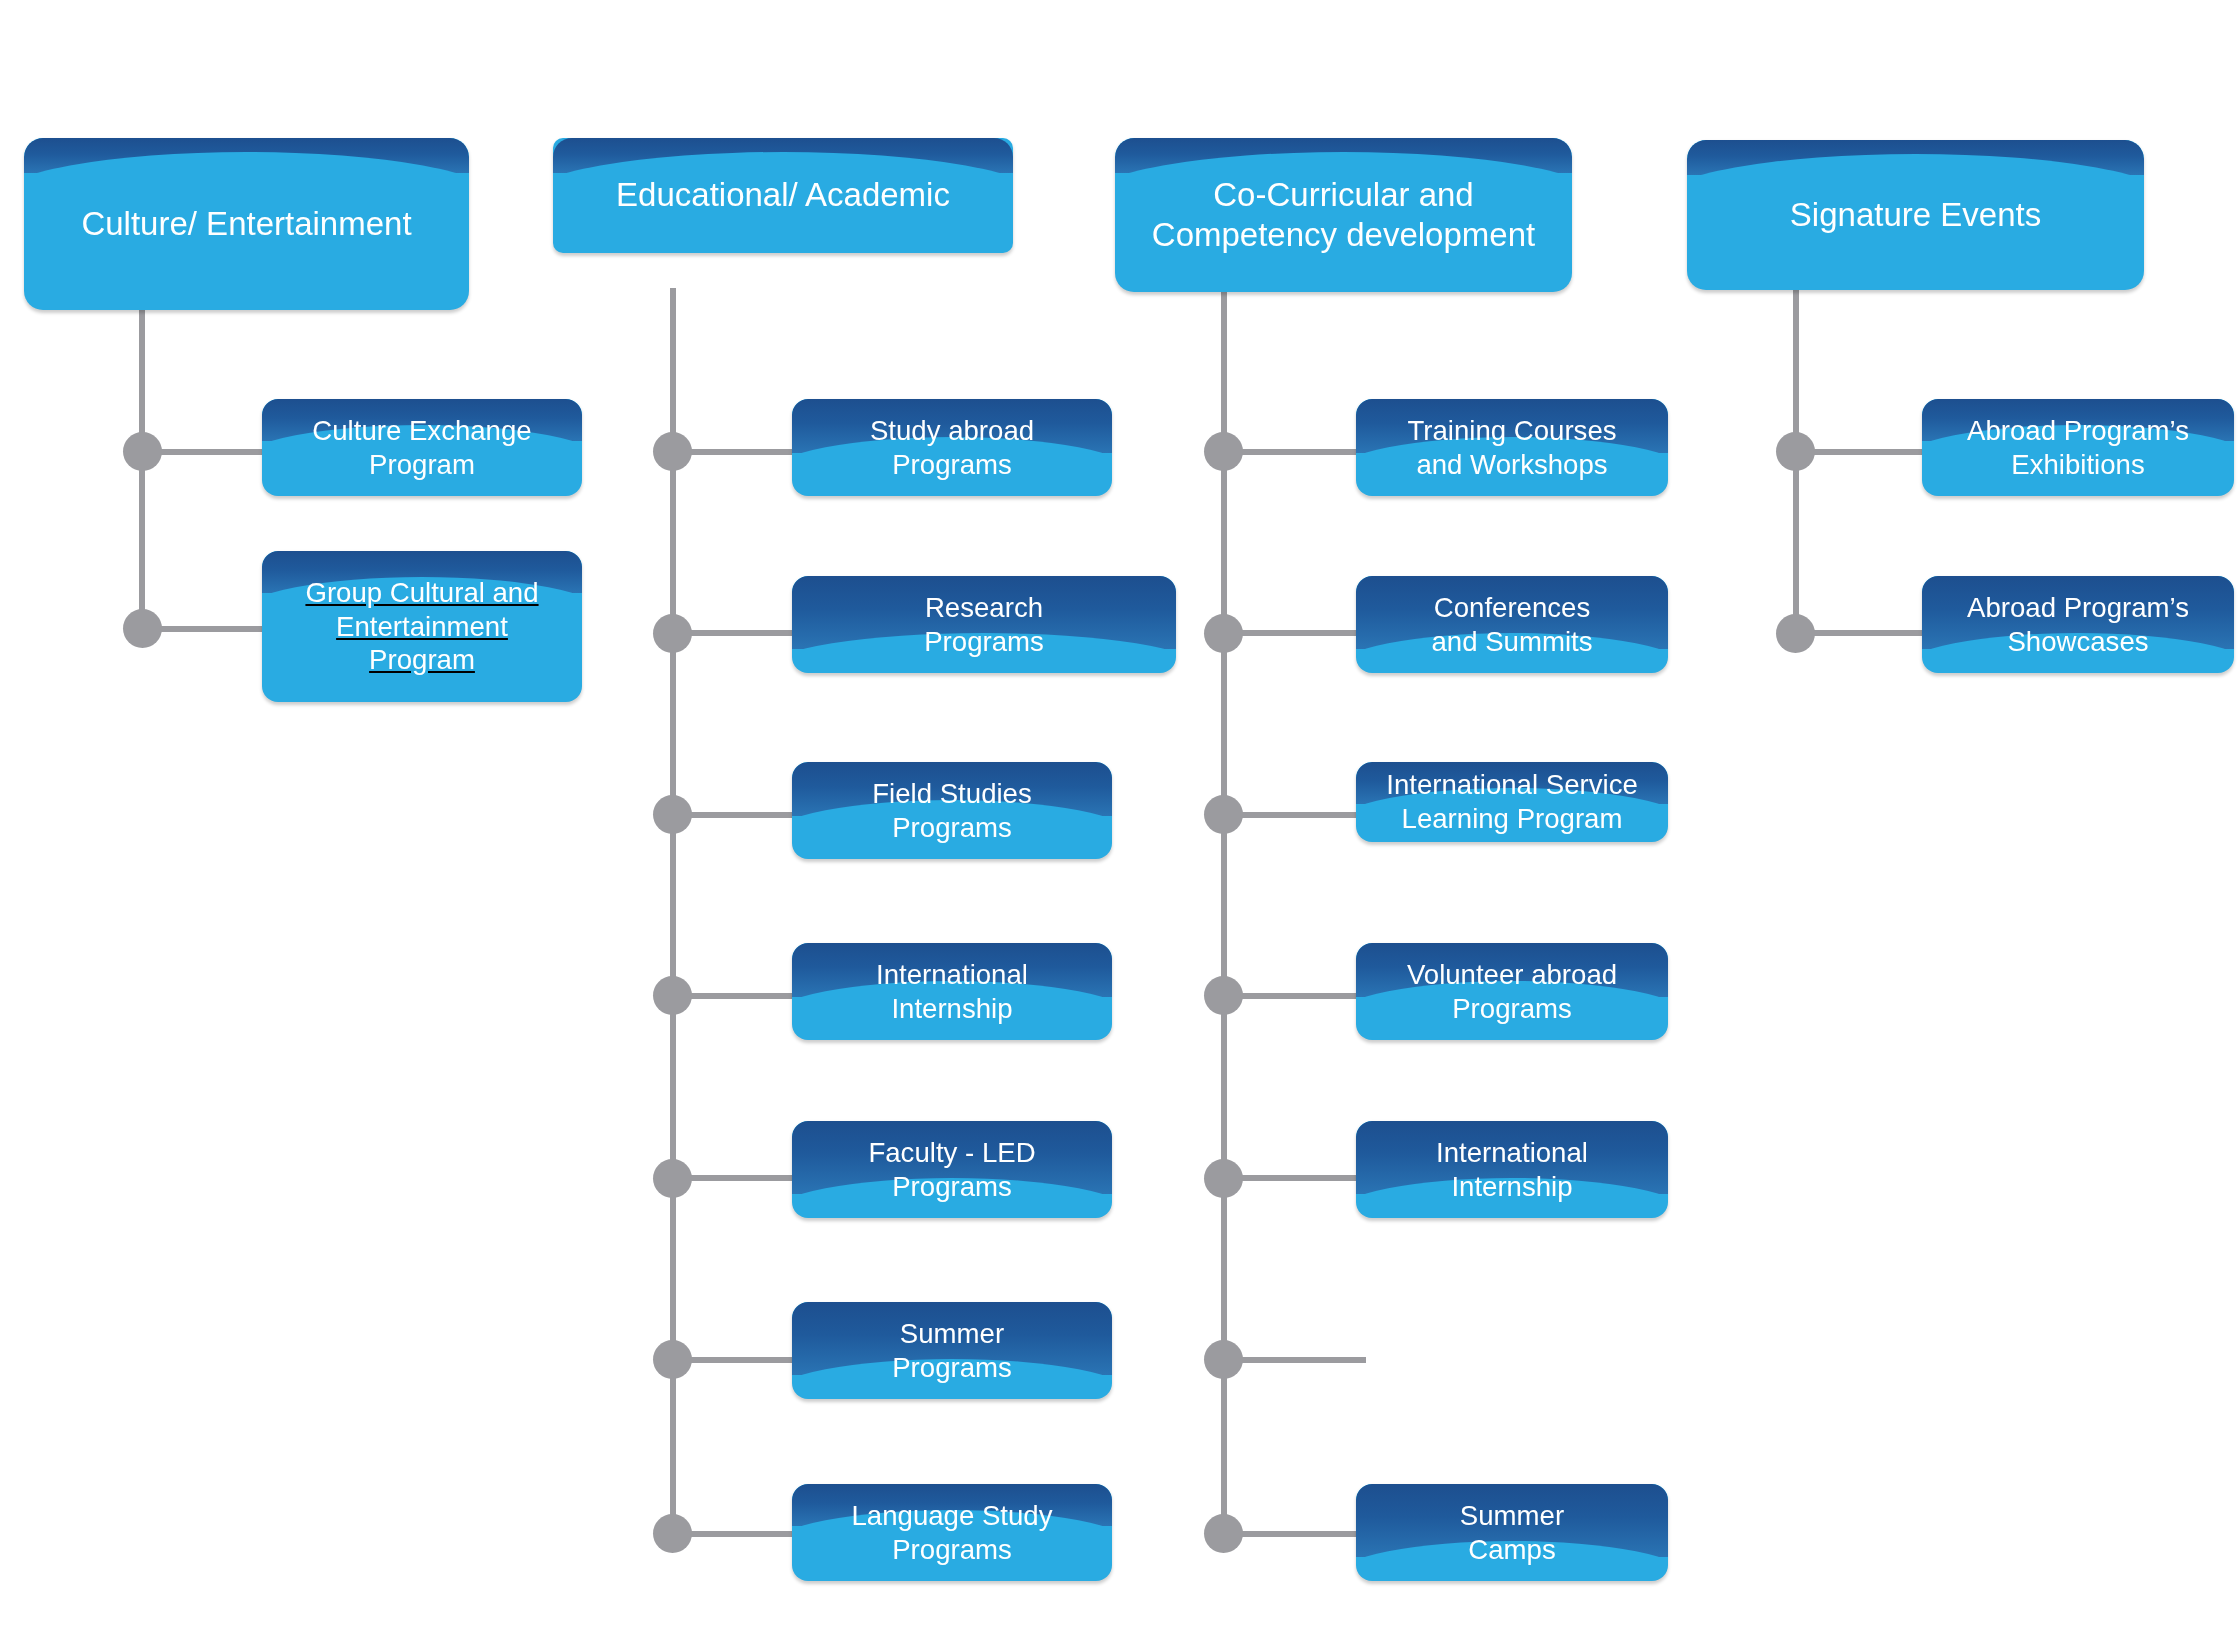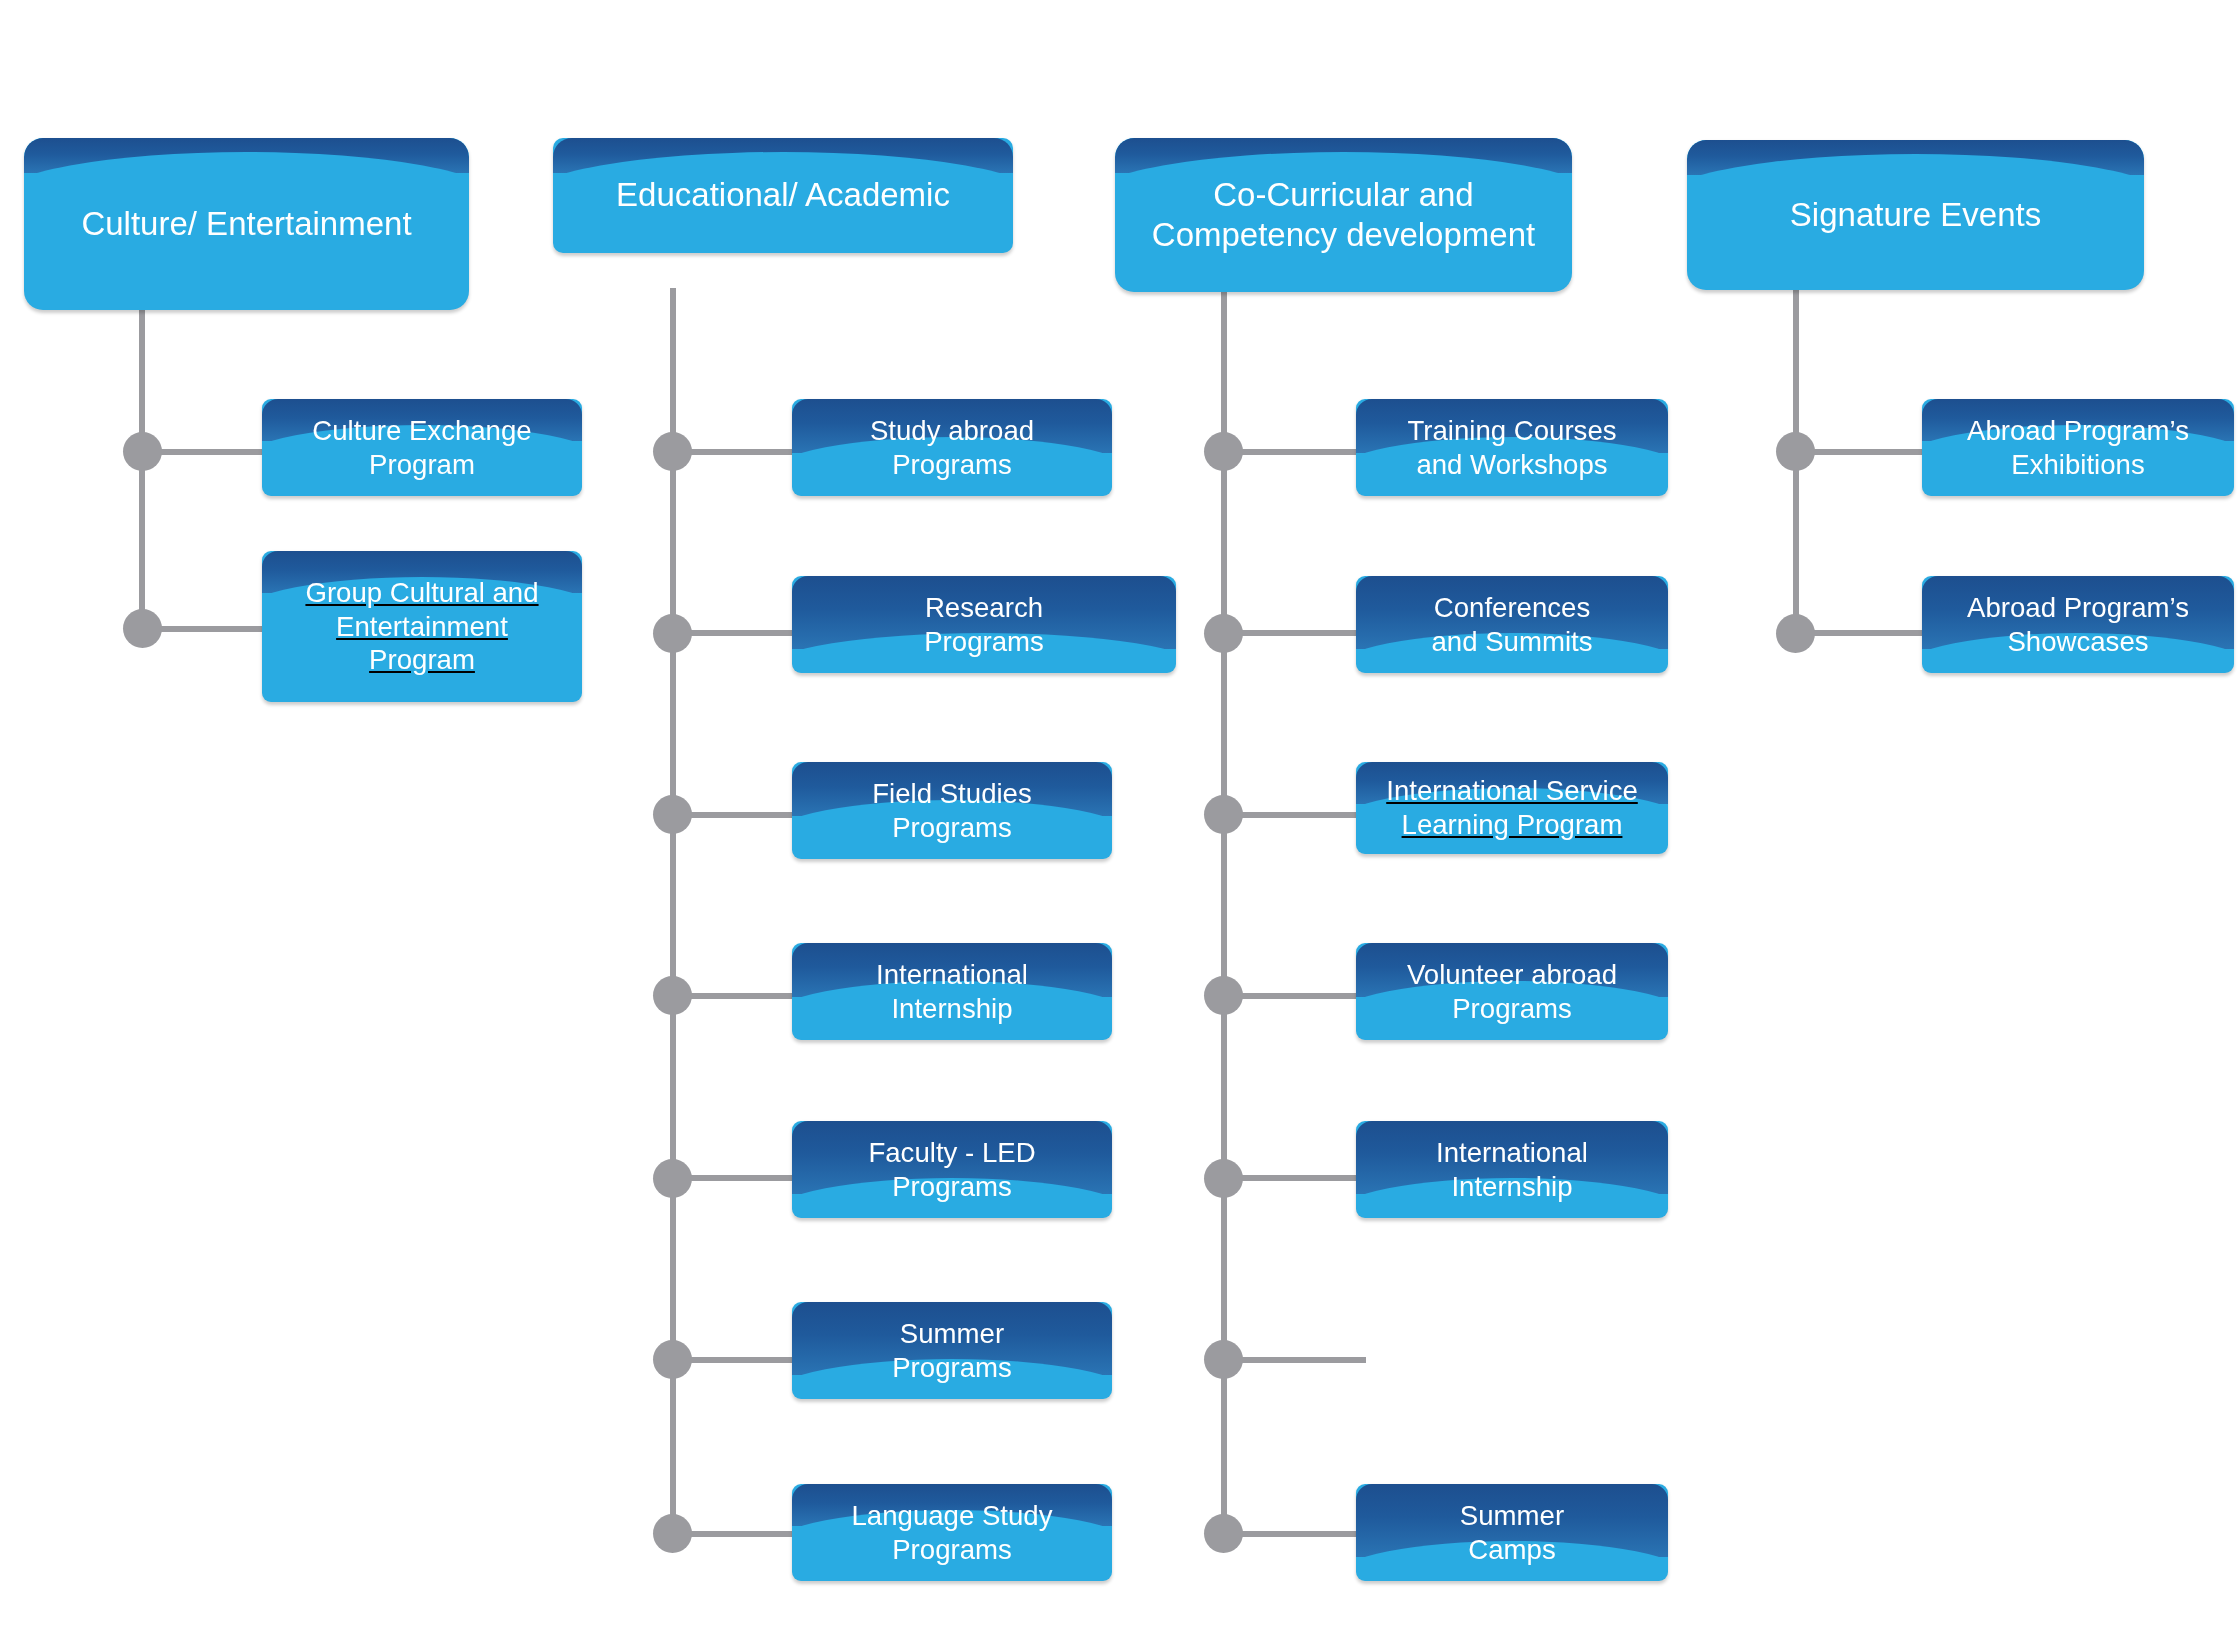--- a/index.html
+++ b/index.html
@@ -34,21 +34,21 @@
     position: absolute;
     width: 39px;
     height: 39px;
     border-radius: 50%;
     background: #9b9b9f;
   }
 
   
   .box {
     position: absolute;
-    border-radius: 9px;
+    border-radius: 16px;
     background: #29abe2;
     box-shadow: 0 2.2px 3.6px rgba(0,0,0,0.20);
     overflow: hidden;
     display: flex;
     align-items: center;
     justify-content: center;
   }
   .box .band {
     position: absolute;
     left: 0;
@@ -222,21 +222,21 @@
   <div class="box header" style="left:1115px; top:138px; width:457px; height:154px;">
     <div class="band"></div>
     <div class="label">Co-Curricular and
 Competency development</div>
   </div>
   <div class="box child band-lg" style="left:1356px; top:576px; width:312px; height:97px;">
     <div class="band"></div>
     <div class="label">Conferences
 and Summits</div>
   </div>
-  <div class="box child band-sm" style="left:1356px; top:762px; width:312px; height:92px;text-decoration:underline;">
+  <div class="box child band-sm" style="left:1356px; top:762px; width:312px; height:80px;">
     <div class="band"></div>
     <div class="label">International Service
 Learning Program</div>
   </div>
   <div class="box child" style="left:1356px; top:943px; width:312px; height:97px;">
     <div class="band"></div>
     <div class="label">Volunteer abroad
 Programs</div>
   </div>
   <div class="box child band-lg" style="left:1356px; top:1121px; width:312px; height:97px;">

